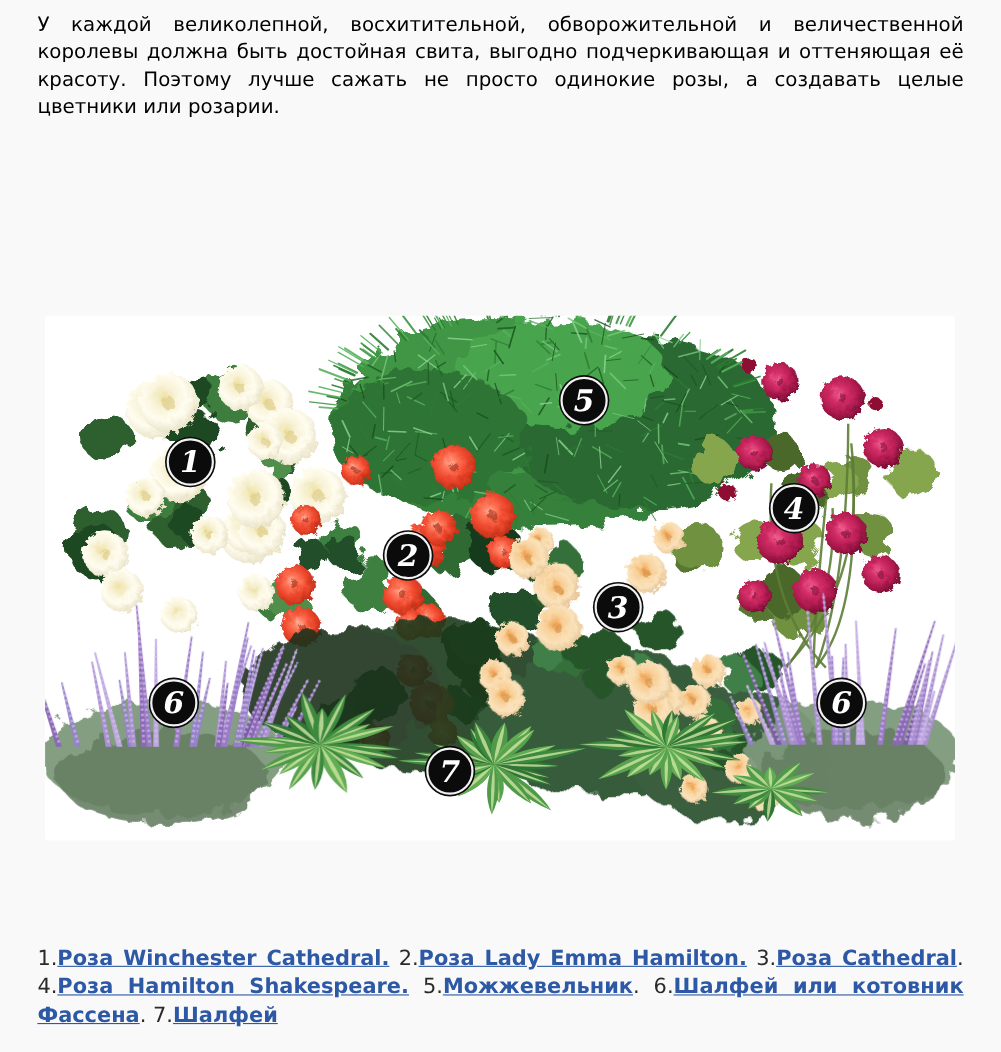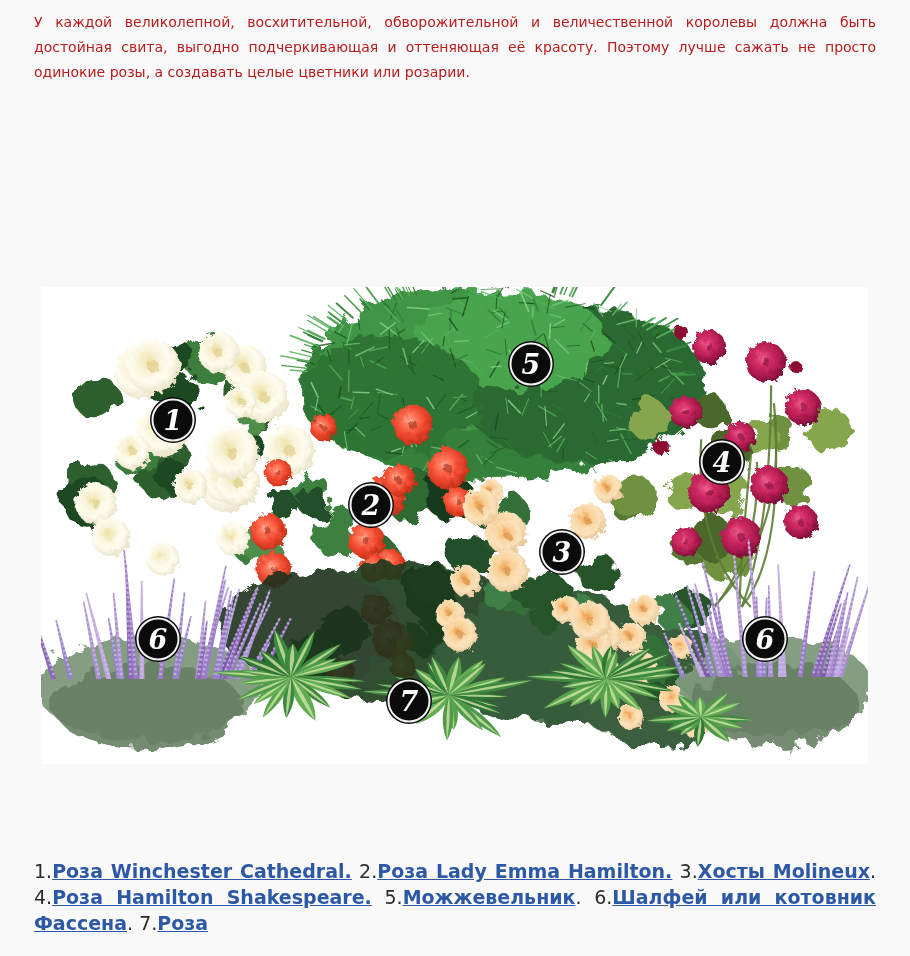--- a/index.html
+++ b/index.html
@@ -1,21 +1,21 @@
 <!DOCTYPE html>
 <html style="--link: #2d58a5;"><head>
 <meta charset="utf-8">
 <style>
   * { margin:0; padding:0; box-sizing:border-box; }
   html,body { background:#f9f9f9; }
   body { width:910px; font-family:"DejaVu Sans","Liberation Sans",sans-serif; }
   .page { position:relative; width:910px; height:956px; background:#f9f9f9; overflow:hidden; }
   .intro {
     position:absolute; top:10px; left:34px; width:842px;
-    font-size:14px; line-height:25px; color:#b91c1c; text-align:justify;
+    font-size:18px; line-height:25px; color:#000000; text-align:justify;
   }
   .figure {
     position:absolute; top:287px; left:41px; width:827px; height:477px;
     background:#ffffff; border-radius:2px;
   }
   .figure svg { display:block; width:827px; height:477px; }
   .legend {
     position:absolute; top:858px; left:34px; width:842px;
     font-size:19px; line-height:26px; text-align:justify; color:#2a2a2a;
   }
@@ -913,23 +913,23 @@
           </g>
         </g>
       </svg>
   </figure>
 
   <p class="legend">
   <span><span class="num">1.</span><a class="plant-link" href="#">Роза Winchester Cathedral.</a><span class="num"> </span></span>
 
   <span><span class="num">2.</span><a class="plant-link" href="#">Роза Lady Emma Hamilton.</a><span class="num"> </span></span>
 
-  <span><span class="num">3.</span><a class="plant-link" href="#">Хосты Molineux</a><span class="num">. </span></span>
+  <span><span class="num">3.</span><a class="plant-link" href="#">Роза Cathedral</a><span class="num">. </span></span>
 
   <span><span class="num">4.</span><a class="plant-link" href="#">Роза Hamilton Shakespeare.</a><span class="num"> </span></span>
 
   <span><span class="num">5.</span><a class="plant-link" href="#">Можжевельник</a><span class="num">. </span></span>
 
   <span><span class="num">6.</span><a class="plant-link" href="#">Шалфей или котовник Фассена</a><span class="num">. </span></span>
 
-  <span><span class="num">7.</span><a class="plant-link" href="#">Роза</a><span class="num"></span></span>
+  <span><span class="num">7.</span><a class="plant-link" href="#">Шалфей</a><span class="num"></span></span>
 </p>
 </div>
 
 </body></html>

